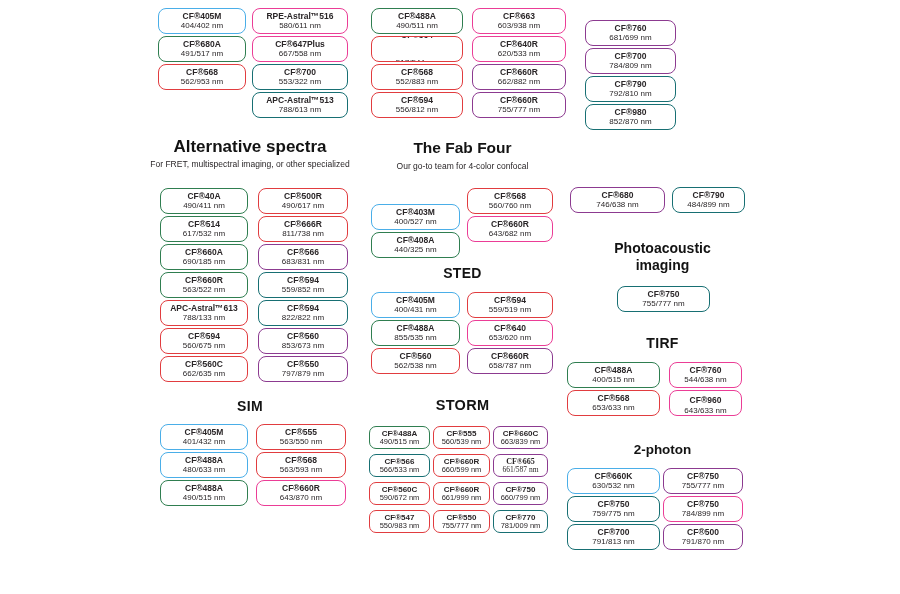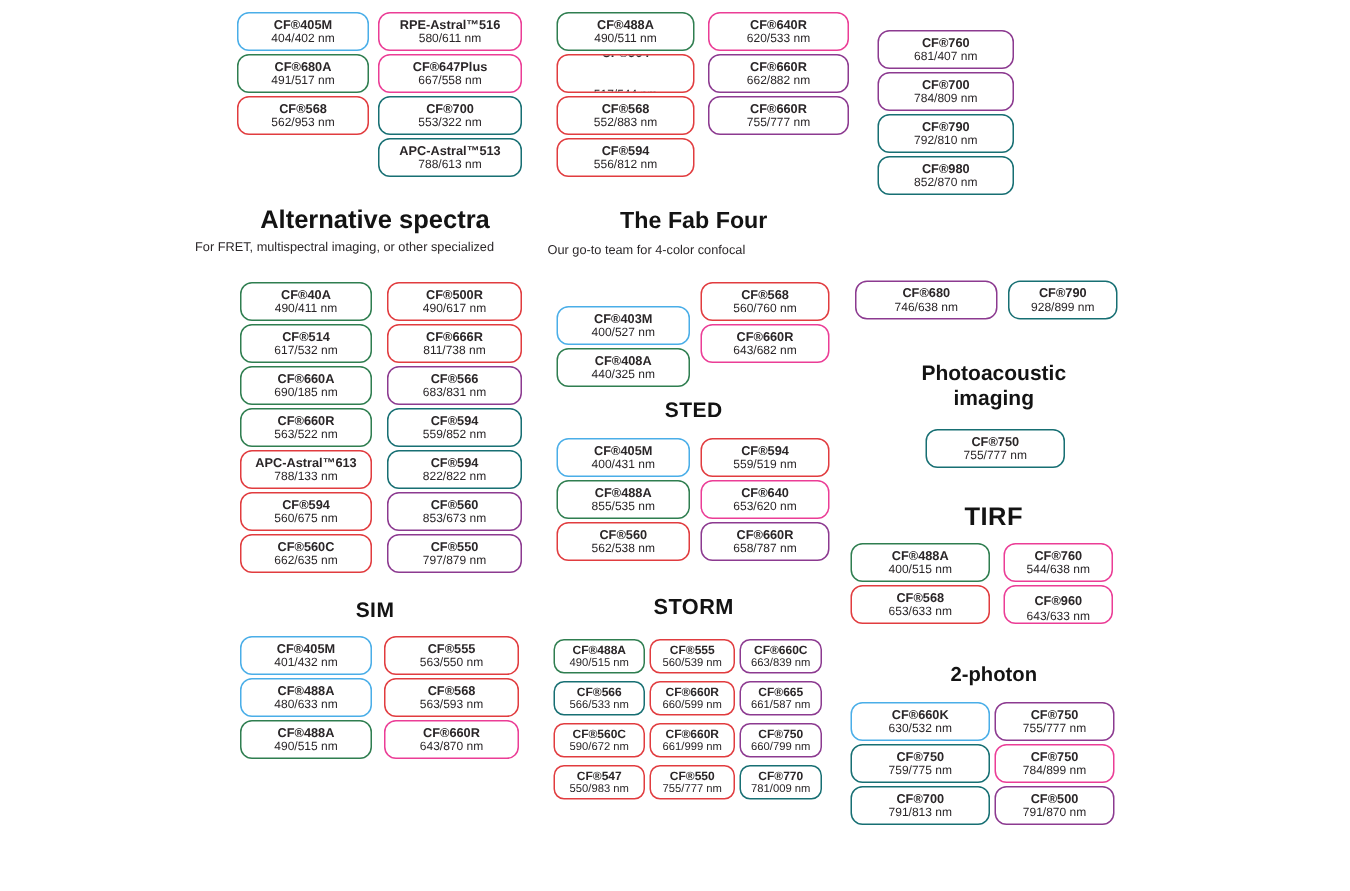--- a/index.html
+++ b/index.html
@@ -5,21 +5,21 @@
   html,body{margin:0;padding:0;background:#ffffff;}
   #canvas{position:relative;width:900px;height:594px;background:#ffffff;overflow:hidden;
           font-family:"Liberation Sans",sans-serif;color:#2a2628;}
   .col{position:absolute;}
   .dye{box-sizing:border-box;height:26px;margin-bottom:2px;background:#fff;
        border:1.5px solid #888;border-radius:8px;display:flex;flex-direction:column;
        align-items:center;justify-content:center;text-align:center;overflow:hidden;}
   .dye .n{font-size:8.5px;font-weight:700;line-height:1.15;white-space:nowrap;}
   .dye .w{font-size:8px;line-height:1.15;white-space:nowrap;}
   .title{position:absolute;text-align:center;font-weight:700;color:#131313;}
-  .subtitle{position:absolute;font-size:8.5px;color:#2a2628;}
+  .subtitle{position:absolute;text-align:center;font-size:8.5px;color:#2a2628;}
   
   #c-top-1{left:158px;top:8px;width:88px;}
   #c-top-2{left:252px;top:8px;width:96px;}
   #c-top-3{left:371px;top:8px;width:92px;}
   #c-top-4{left:472px;top:8px;width:94px;}
   #c-top-5{left:585px;top:20px;width:91px;}
   #c-alt-1{left:160px;top:188px;width:88px;}
   #c-alt-2{left:258px;top:188px;width:90px;}
   #c-fab-1{left:371px;top:188px;width:89px;}
   #c-fab-2{left:467px;top:188px;width:86px;}
@@ -42,21 +42,21 @@
   #c-2p-2{left:663px;top:468px;width:80px;}
   
   #t-alt{left:130px;top:137px;width:240px;font-size:17px;}
   #s-alt{left:130px;top:159px;width:240px;}
   #t-fab{left:365px;top:139px;width:195px;font-size:15.5px;}
   #s-fab{left:365px;top:161px;width:195px;}
   #t-sted{left:365px;top:265px;width:195px;font-size:14px;letter-spacing:.3px;}
   #t-pa{left:600px;top:240px;width:125px;font-size:14px;line-height:17px;}
   #t-sim{left:130px;top:398px;width:240px;font-size:14px;letter-spacing:.3px;}
   #t-storm{left:365px;top:397px;width:195px;font-size:14.5px;letter-spacing:.3px;text-align:center;}
-  #t-tirf{left:600px;top:335px;width:125px;font-size:17px;letter-spacing:.3px;}
+  #t-tirf{left:600px;top:335px;width:125px;font-size:14px;letter-spacing:.3px;}
   #t-2p{left:600px;top:442px;width:125px;font-size:13.5px;}
 </style>
 </head>
 <body>
 
 <div id="canvas">
 
   <div class="col" id="c-top-1">
       <div class="dye" style="border-color: rgb(74, 174, 232);">
         <div class="n">CF®405M</div>
@@ -102,36 +102,40 @@
         <div class="n">CF®568</div>
         <div class="w">552/883 nm</div>
       </div>
       <div class="dye" style="border-color: rgb(225, 60, 63);">
         <div class="n">CF®594</div>
         <div class="w">556/812 nm</div>
       </div>
     </div>
   <div class="col" id="c-top-4">
       <div class="dye" style="border-color: rgb(235, 61, 150);">
+        <div class="n">CF®663</div>
+        <div class="w">603/938 nm</div>
+      </div>
+      <div class="dye" style="border-color: rgb(235, 61, 150);">
         <div class="n">CF®640R</div>
         <div class="w">620/533 nm</div>
       </div>
       <div class="dye" style="border-color: rgb(140, 58, 144);">
         <div class="n">CF®660R</div>
         <div class="w">662/882 nm</div>
       </div>
       <div class="dye" style="border-color: rgb(140, 58, 144);">
         <div class="n">CF®660R</div>
         <div class="w">755/777 nm</div>
       </div>
     </div>
   <div class="col" id="c-top-5">
       <div class="dye" style="border-color: rgb(140, 58, 144);">
         <div class="n">CF®760</div>
-        <div class="w">681/407 nm</div>
+        <div class="w">681/699 nm</div>
       </div>
       <div class="dye" style="border-color: rgb(140, 58, 144);">
         <div class="n">CF®700</div>
         <div class="w">784/809 nm</div>
       </div>
       <div class="dye" style="border-color: rgb(23, 111, 115);">
         <div class="n">CF®790</div>
         <div class="w">792/810 nm</div>
       </div>
       <div class="dye" style="border-color: rgb(23, 111, 115);">
@@ -228,21 +232,21 @@
 
   <div class="col" id="c-pair-1">
       <div class="dye" style="border-color: rgb(140, 58, 144);">
         <div class="n">CF®680</div>
         <div class="w">746/638 nm</div>
       </div>
     </div>
   <div class="col" id="c-pair-2">
       <div class="dye" style="border-color: rgb(23, 111, 115);">
         <div class="n">CF®790</div>
-        <div class="w">928/899 nm</div>
+        <div class="w">484/899 nm</div>
       </div>
     </div>
 
   <div class="title" id="t-sted">STED</div>
   <div class="col" id="c-sted-1">
       <div class="dye" style="border-color: rgb(74, 174, 232);">
         <div class="n">CF®405M</div>
         <div class="w">400/431 nm</div>
       </div>
       <div class="dye" style="border-color: rgb(47, 126, 80);">
@@ -342,21 +346,21 @@
       <div class="dye" style="border-color: rgb(225, 60, 63);">
         <div class="n">CF®550</div>
         <div class="w">755/777 nm</div>
       </div>
     </div>
   <div class="col" id="c-storm-3">
       <div class="dye" style="border-color: rgb(140, 58, 144); text-align: right;">
         <div class="n">CF®660C</div>
         <div class="w">663/839 nm</div>
       </div>
-      <div class="dye" style="border-color: rgb(140, 58, 144);">
+      <div class="dye" style="border-color: rgb(140, 58, 144); font-family: Liberation Serif, serif;">
         <div class="n">CF®665</div>
         <div class="w">661/587 nm</div>
       </div>
       <div class="dye" style="border-color: rgb(140, 58, 144);">
         <div class="n">CF®750</div>
         <div class="w">660/799 nm</div>
       </div>
       <div class="dye" style="border-color: rgb(23, 111, 115);">
         <div class="n">CF®770</div>
         <div class="w">781/009 nm</div>

